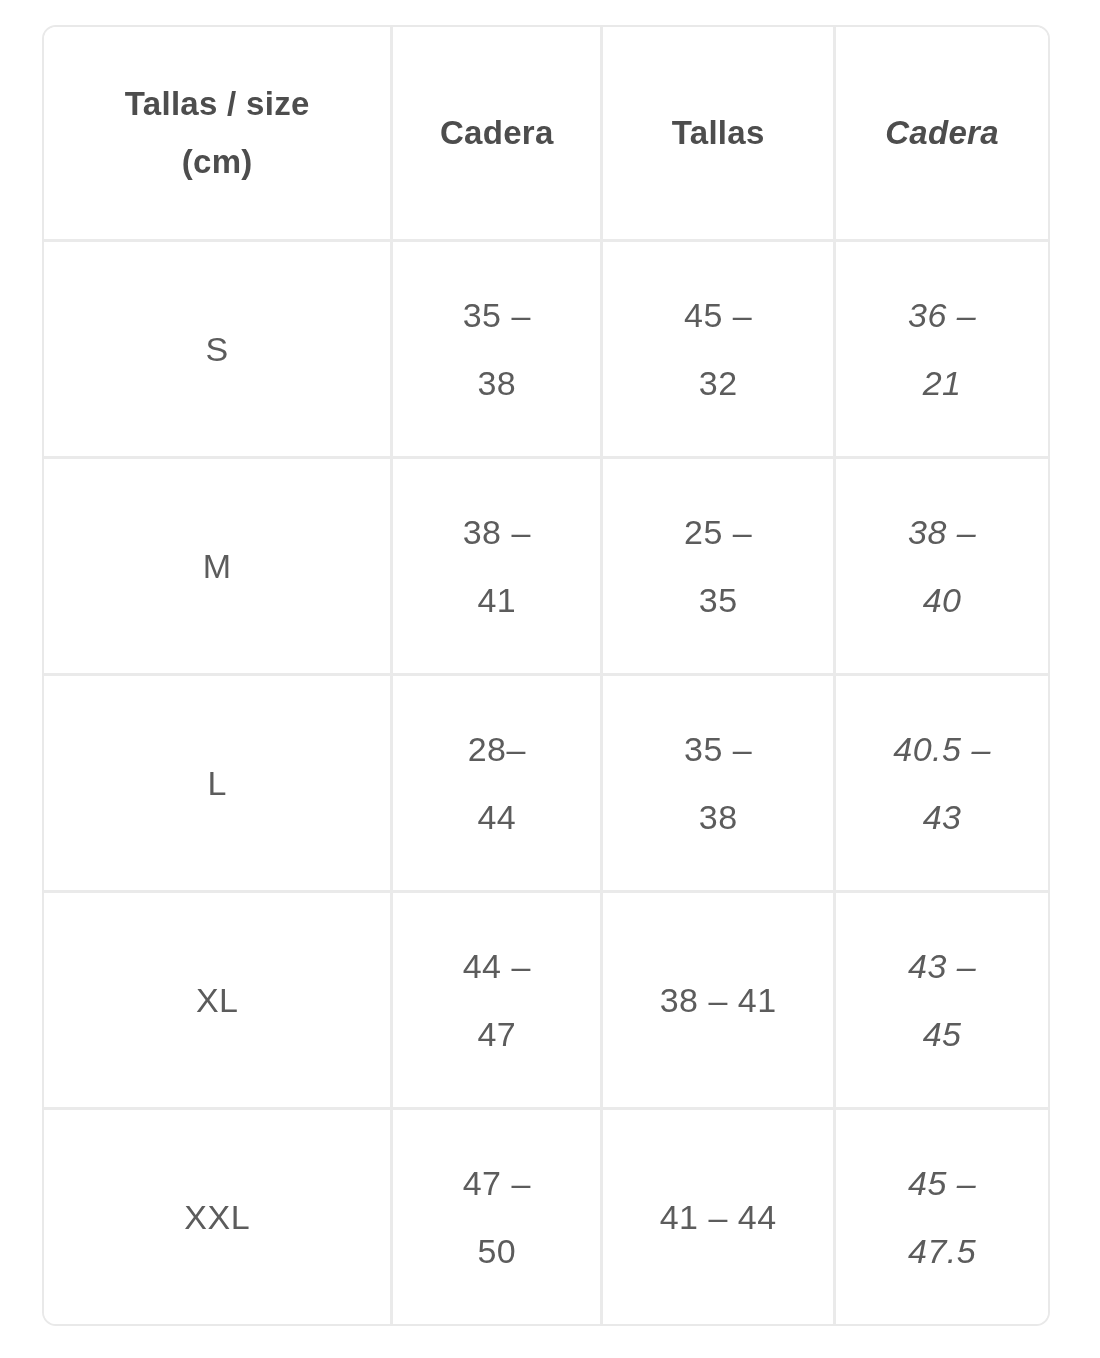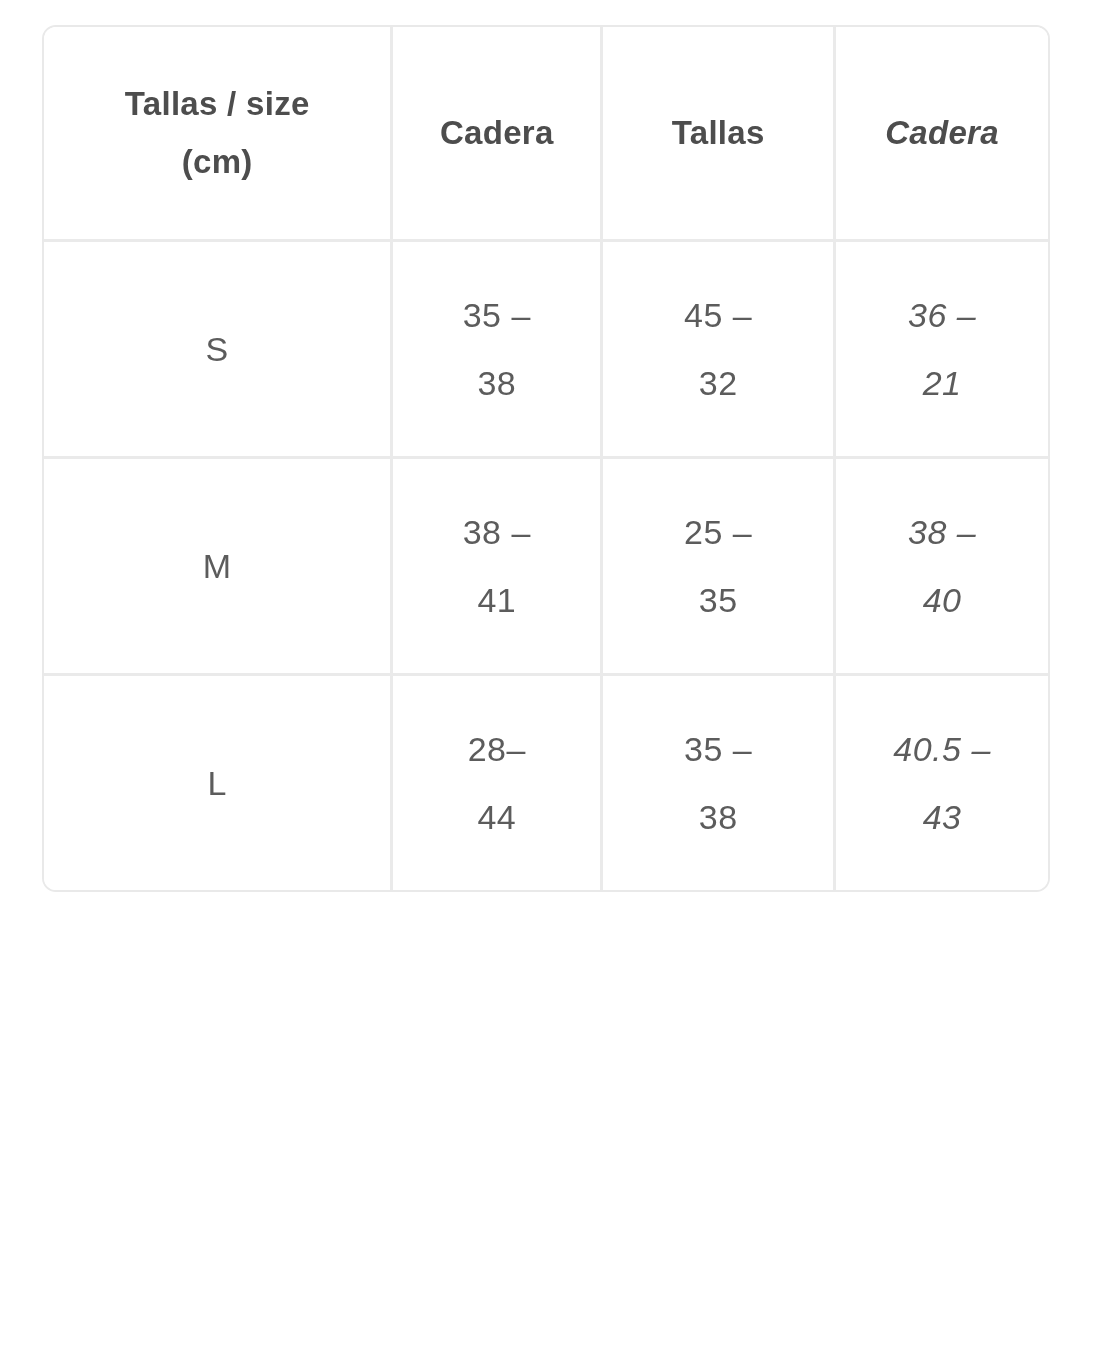--- a/index.html
+++ b/index.html
@@ -102,15 +102,31 @@
       </tr>
       <tr>
         <td>L</td>
         <td>28–
 44</td>
         <td>35 –
 38</td>
         <td>40.5 –
 43</td>
       </tr>
+      <tr>
+        <td>XL</td>
+        <td>44 –
+47</td>
+        <td>38 – 41</td>
+        <td>43 –
+45</td>
+      </tr>
+      <tr>
+        <td>XXL</td>
+        <td>47 –
+50</td>
+        <td>41 – 44</td>
+        <td>45 –
+47.5</td>
+      </tr>
     </tbody>
   </table>
 </div>
 
 </body></html>

